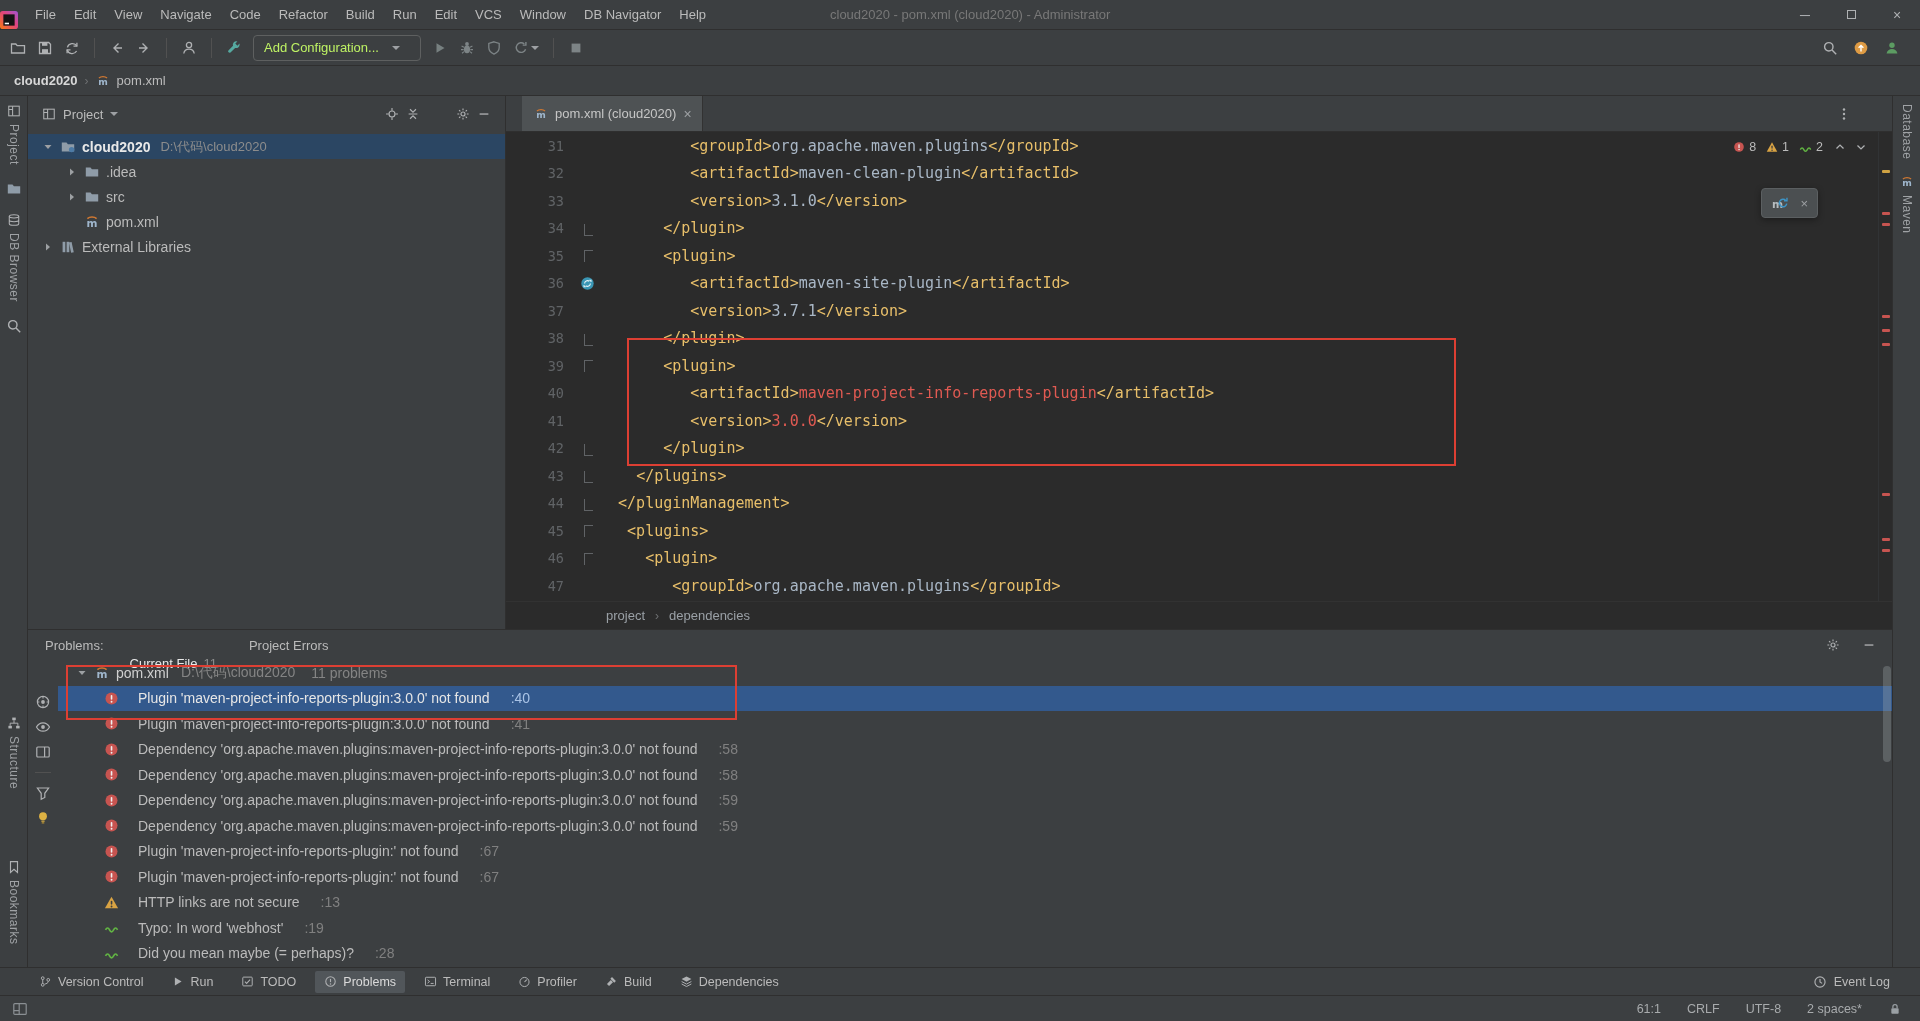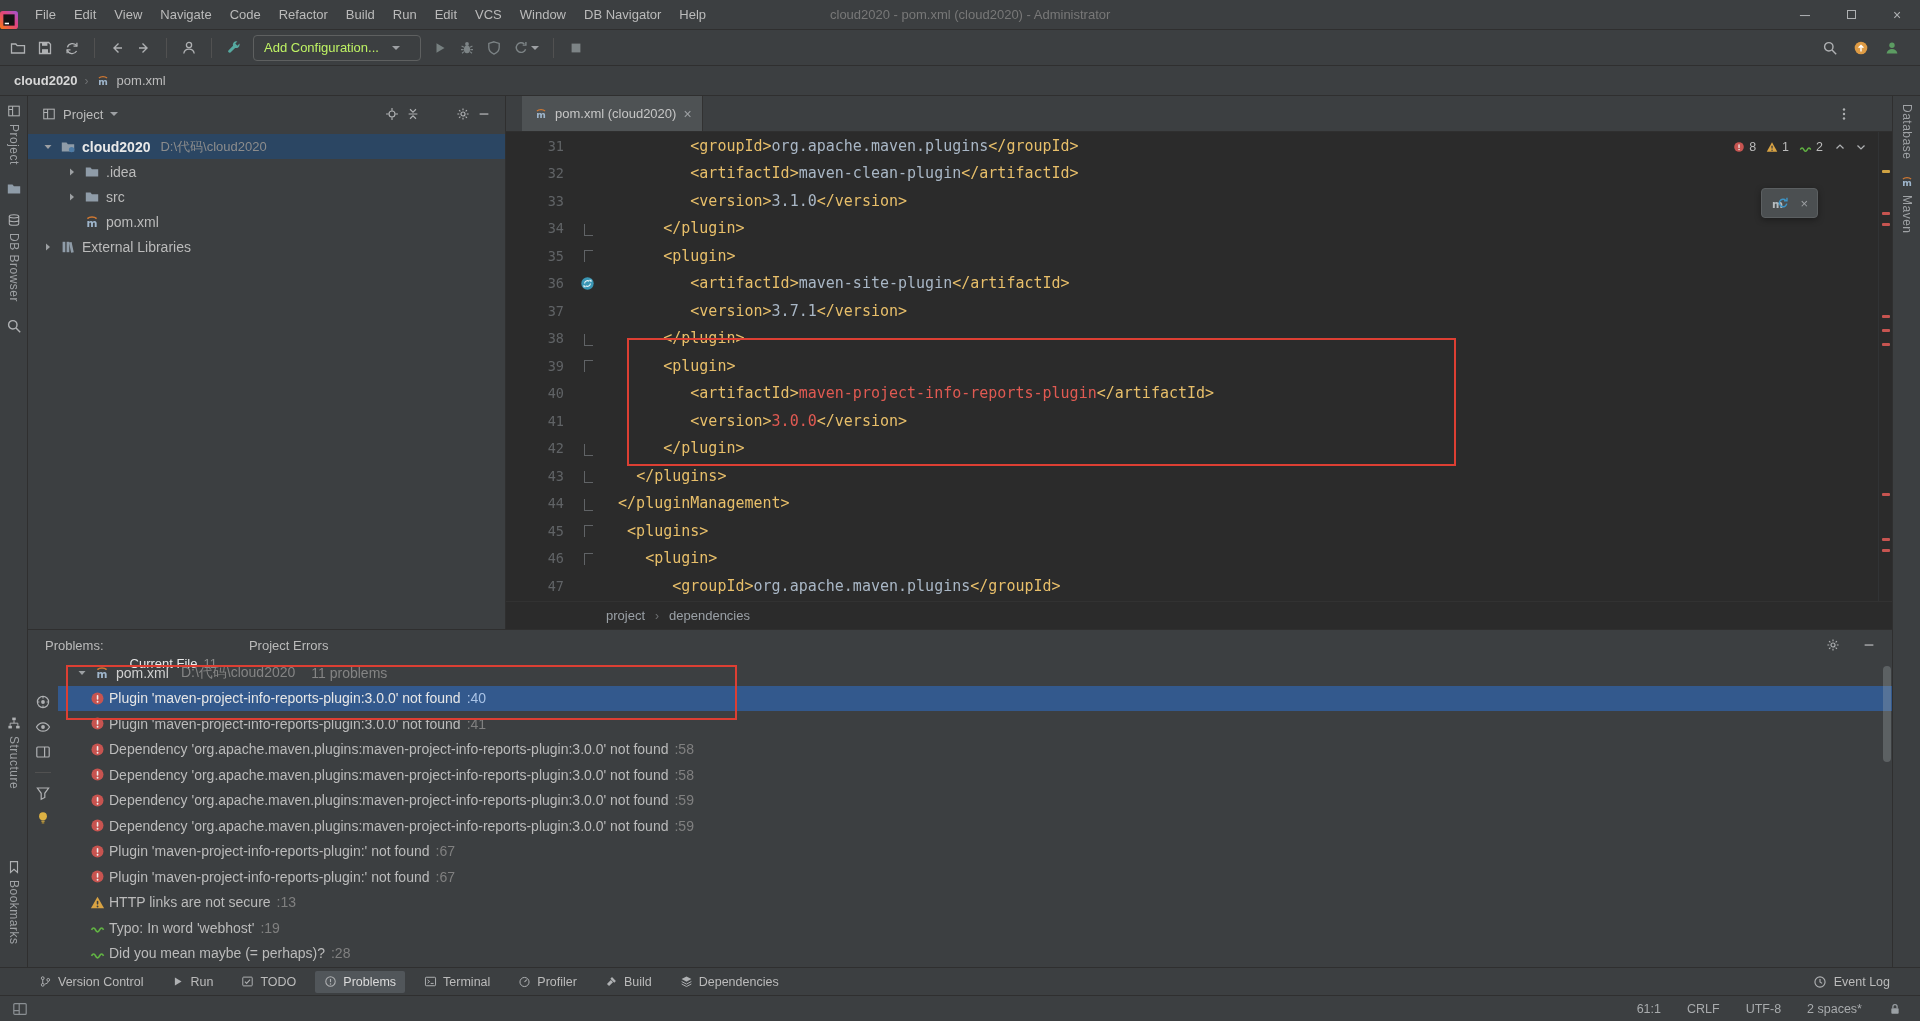--- a/index.html
+++ b/index.html
@@ -92,21 +92,21 @@
   .ph-title{color:#bbb;}
   .ph-tabs{display:flex;gap:32px;height:100%;align-items:center;}
   .ph-tab{display:flex;gap:6px;align-items:center;height:100%;color:#bbb;}
   .ph-tab.active{color:#e8e8e8;margin-top:36px;}
   .ph-tab .cnt{color:#8c8c8c;}
   .ph-right{margin-left:auto;display:flex;gap:22px;align-items:center;}
   .problems-body{flex:1;display:flex;min-height:0;position:relative;}
   .problems-toolbar{width:30px;flex:none;display:flex;flex-direction:column;align-items:center;padding-top:34px;gap:9px;}
   .pt-sep{width:16px;height:1px;background:#515151;margin:3px 0;}
   .problems-list{flex:1;position:relative;font-size:14px;overflow:hidden;}
-  .prow{height:25.5px;display:flex;align-items:center;gap:4px;color:#bbb;white-space:nowrap;padding-left:32px;}
+  .prow{height:25.5px;display:flex;align-items:center;gap:19px;color:#bbb;white-space:nowrap;padding-left:46px;}
   .prow.group{padding-left:18px;gap:6px;}
   .prow.selected{background:var(--selection-blue,#33598d);color:#e6e6e6;}
   .prow .pline{color:#808080;margin-left:2px;}
   .prow.selected .pline{color:#a9c3e6;}
   .pfile{color:#d0d0d0;}
   .ppath{color:#848484;margin-left:6px;}
   .pcount{color:#848484;margin-left:10px;}
   .anno-problems{left:8px;top:5px;width:671px;height:55px;}
   .plist-scroll{position:absolute;right:1px;top:6px;width:8px;height:96px;border-radius:4px;background:rgba(170,175,180,.3);}
 

